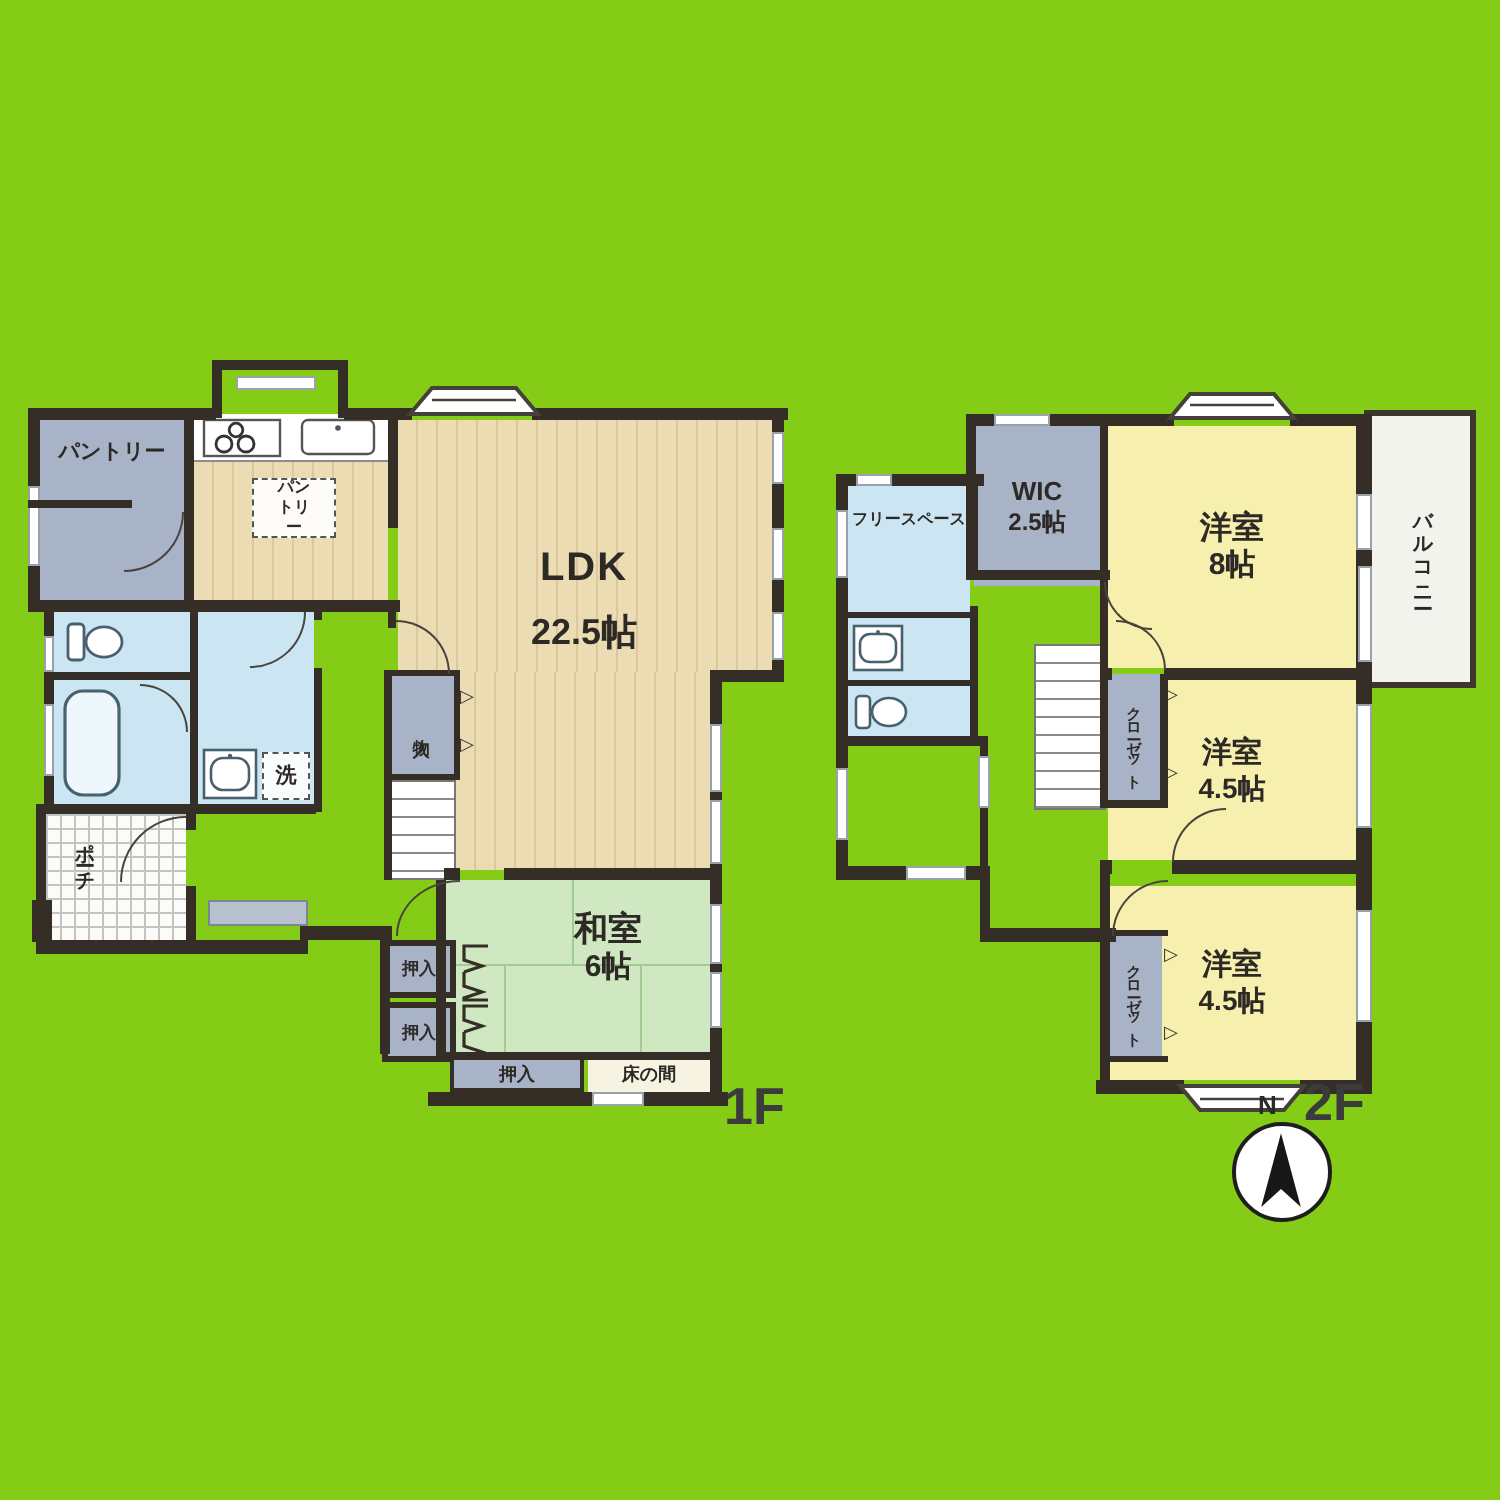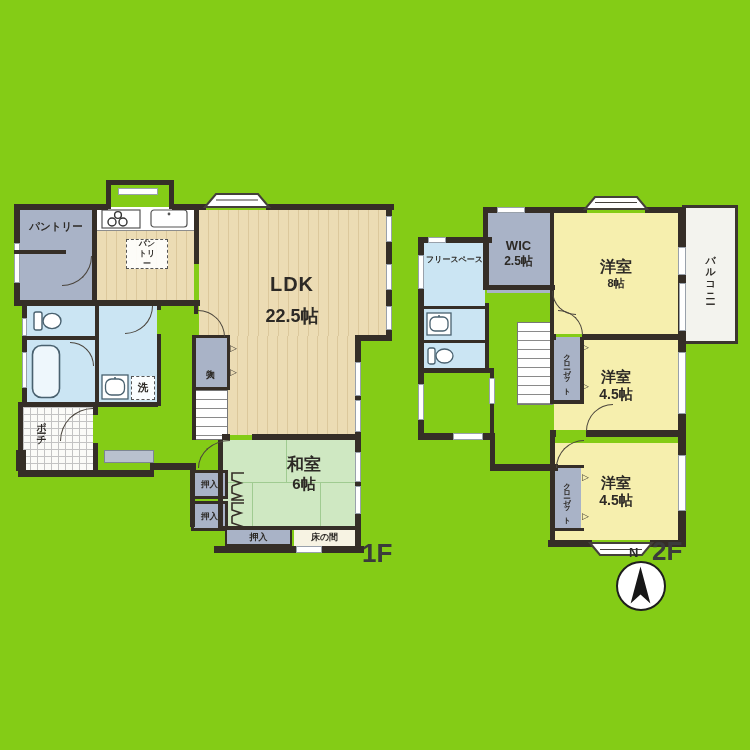--- a/index.html
+++ b/index.html
@@ -209,21 +209,21 @@
   <div class="arc" style="left:198px;top:440px;width:32px;height:28px;border-width:1.5px 0 0 1.5px;border-radius:100% 0 0 0;"></div>
 
   <div class="floorlbl" style="left:362px;top:538px;">1F</div>
 
   <div class="room gray" style="left:487px;top:213px;width:63px;height:80px;">
     <span style="font-size:13px;">WIC</span>
     <span style="font-size:12px;">2.5帖</span>
   </div>
   <div class="room yellow" style="left:554px;top:213px;width:124px;height:121px;">
     <span style="font-size:16px;">洋室</span>
-    <span style="font-size:11px;">8帖</span>
+    <span style="font-size:15px;">8帖</span>
   </div>
   <div class="room" style="left:682px;top:205px;width:56px;height:139px;background:var(--balcony_bg);border:3px solid #3c362f;">
     <span class="vtext" style="font-size:10px;">バルコニー</span>
   </div>
   <div class="room blue" style="left:424px;top:243px;width:61px;height:64px;justify-content:flex-start;padding-top:12px;">
     <span style="font-size:8px;letter-spacing:0;">フリースペース</span>
   </div>
   <div class="room blue" style="left:424px;top:309px;width:61px;height:31px;"></div>
   <div class="abs" style="left:426px;top:312px;">
     <svg width="26" height="24" viewBox="0 0 26 24">

